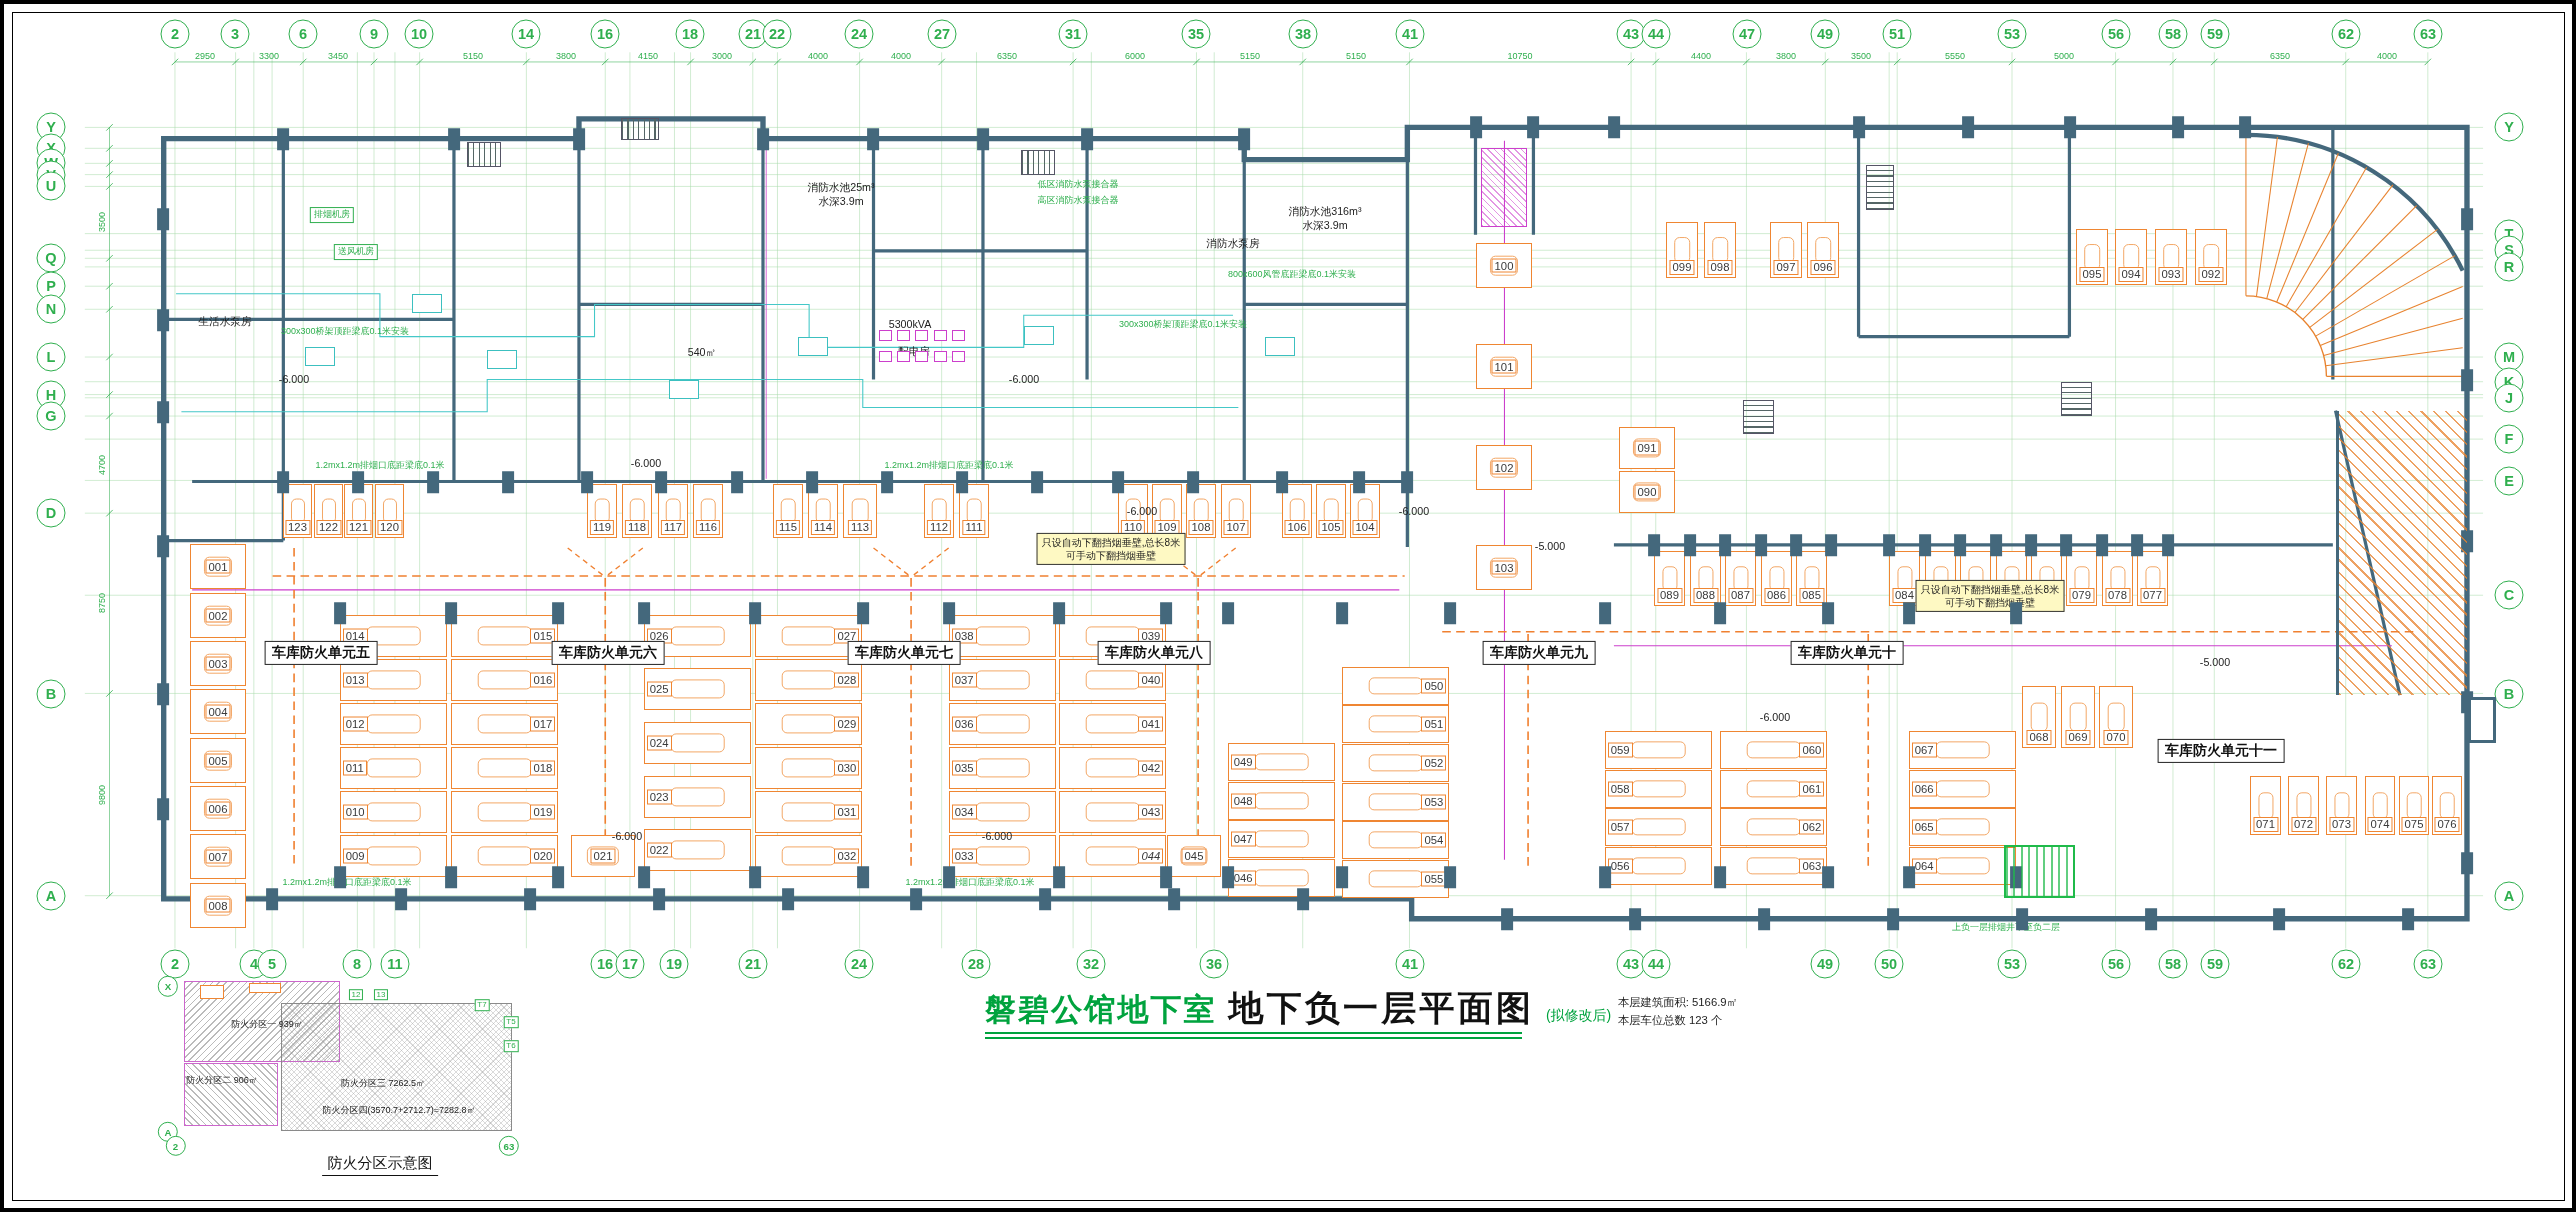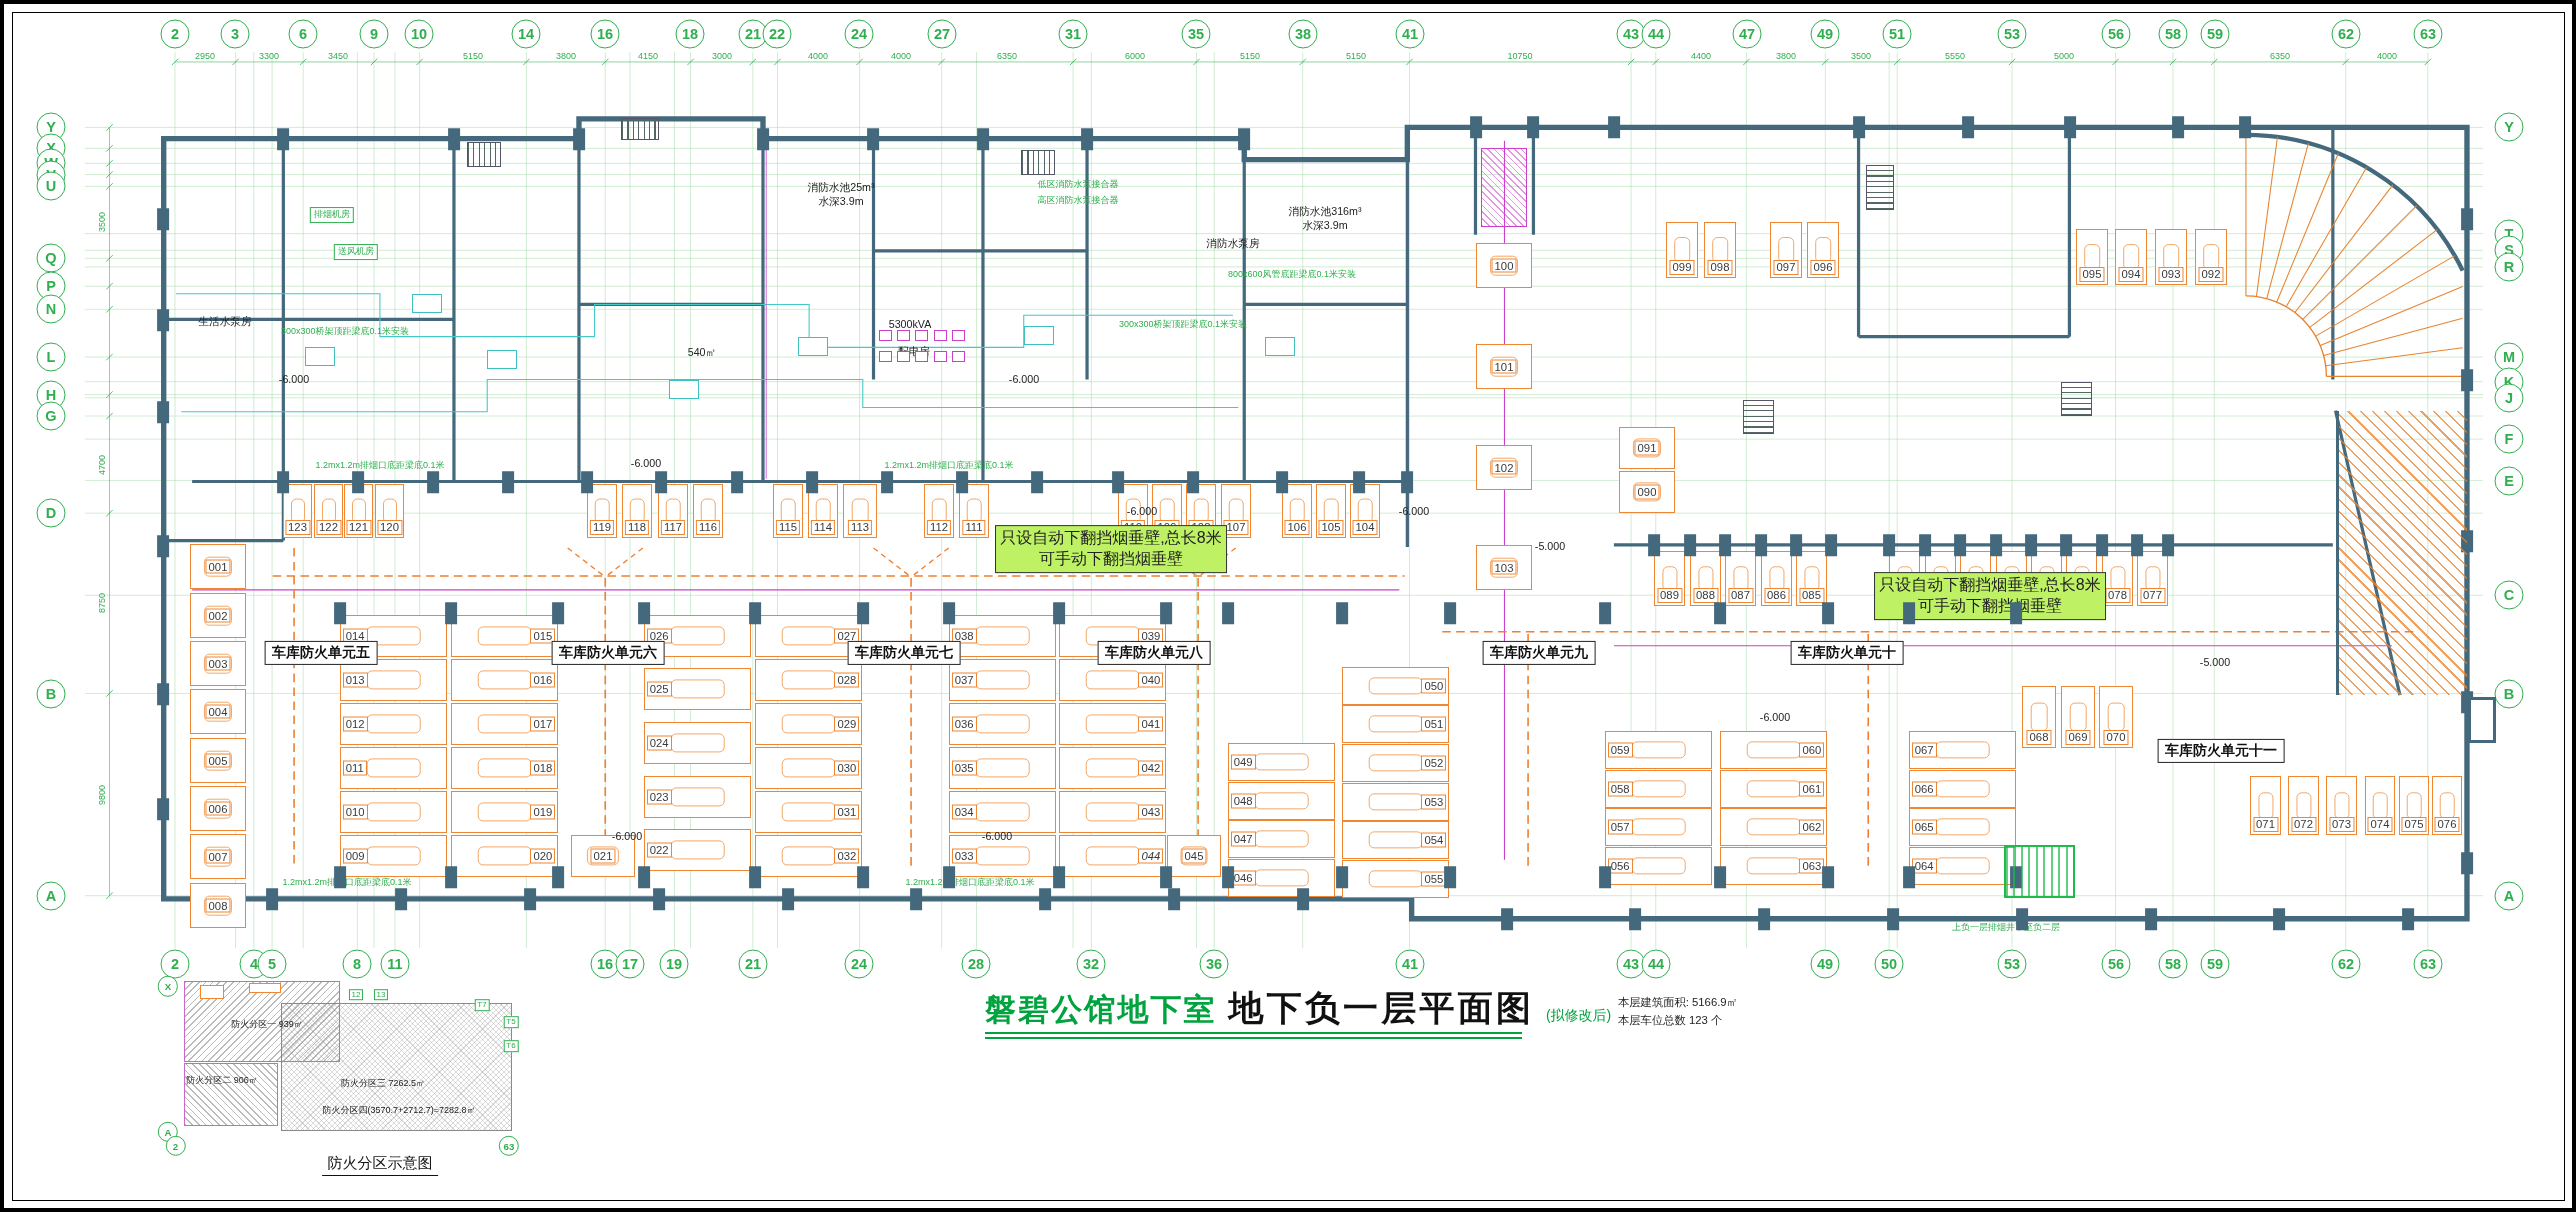--- a/index.html
+++ b/index.html
@@ -17,21 +17,21 @@
 .stall-icon{position:absolute;left:50%;top:50%;transform:translate(-50%,-50%);width:52%;height:48%;border:1.1px solid #f3a766;border-radius:5.4px}
 .stall-num{position:absolute;border:1.1px solid #ef8632;background:#fff;color:#3a3a3a;font-size:11.3px;line-height:1.15;padding:0 2.1px;white-space:nowrap}
 .d-v.ns-e{bottom:1.6px;left:50%;transform:translateX(-50%)}
 .d-h.ns-s{left:1.6px;top:50%;transform:translateY(-50%)}
 .d-h.ns-e{right:1.6px;top:50%;transform:translateY(-50%)}
 .ns-c{left:50%;top:50%;transform:translate(-50%,-50%)}
 .fire-unit{border:1.6px solid #222;background:#fff;color:#111;font-size:14px;font-weight:bold;padding:2.1px 6.4px;transform:translate(-50%,-50%);white-space:nowrap}
 .ann{transform:translate(-50%,-50%);white-space:pre-line;text-align:center;line-height:1.3}
 .ann-g{color:#2faf4e;font-size:9px}
 .ann-k{color:#222;font-size:10.7px}
-.ann-box{border:1.1px solid #333;background:#bef264;color:#222;font-size:16px;padding:2.1px 4.3px}
+.ann-box{border:1.1px solid #333;background:#fef9c3;color:#222;font-size:10px;padding:2.1px 4.3px}
 .ann-gbox{border:1.1px solid #2faf4e;background:#fff;color:#2faf4e;font-size:9px;padding:1.1px 3.2px}
 .col{background:#44687c;transform:translate(-50%,-50%)}
 .stairs{border:1.1px solid #556}
 .stairs-h{background:repeating-linear-gradient(90deg,#566 0 1.1px,transparent 1.1px 5.4px)}
 .stairs-v{background:repeating-linear-gradient(0deg,#566 0 1.1px,transparent 1.1px 5.4px)}
 .hatch-band{background:repeating-linear-gradient(45deg,rgba(232,131,47,.75) 0 1.6px,transparent 1.6px 8.6px);border-left:3.2px solid #44687c}
 .hatch-mag{background:repeating-linear-gradient(45deg,rgba(204,63,204,.55) 0 1.1px,transparent 1.1px 4.8px);border:1.1px solid #cc3fcc}
 .ramp-green{border:2.7px solid #1fba4a;background:repeating-linear-gradient(90deg,rgba(31,186,74,.7) 0 1.6px,transparent 1.6px 7.5px)}
 .vest{border:3.2px solid #44687c;background:#fff}
 .mgsq{border:1.1px solid #cc3fcc;background:#fff}

